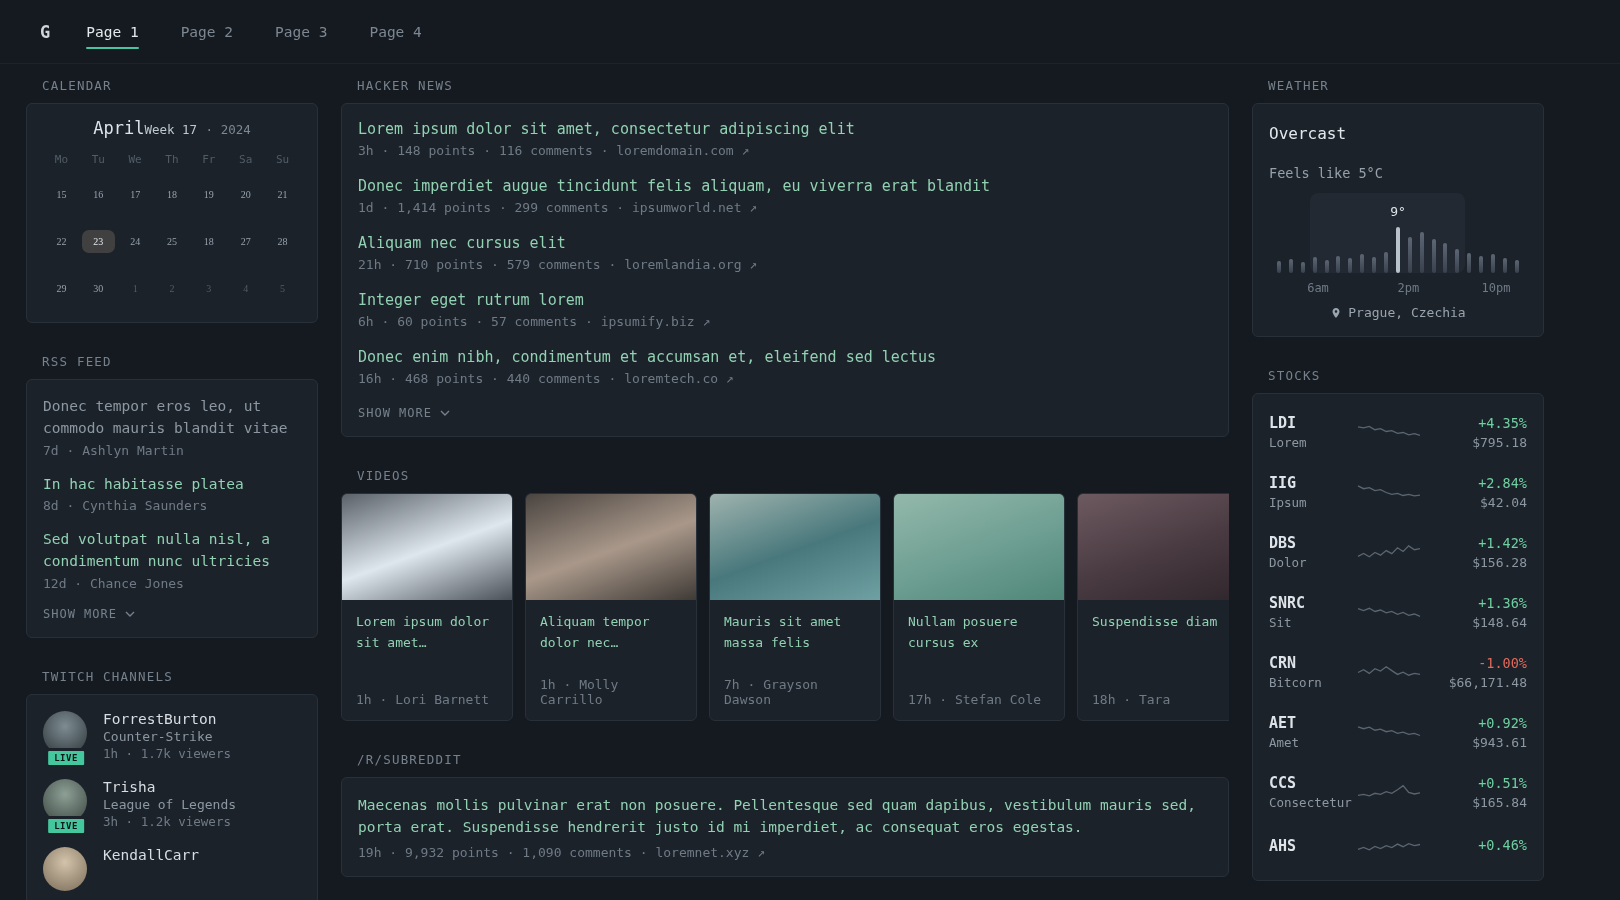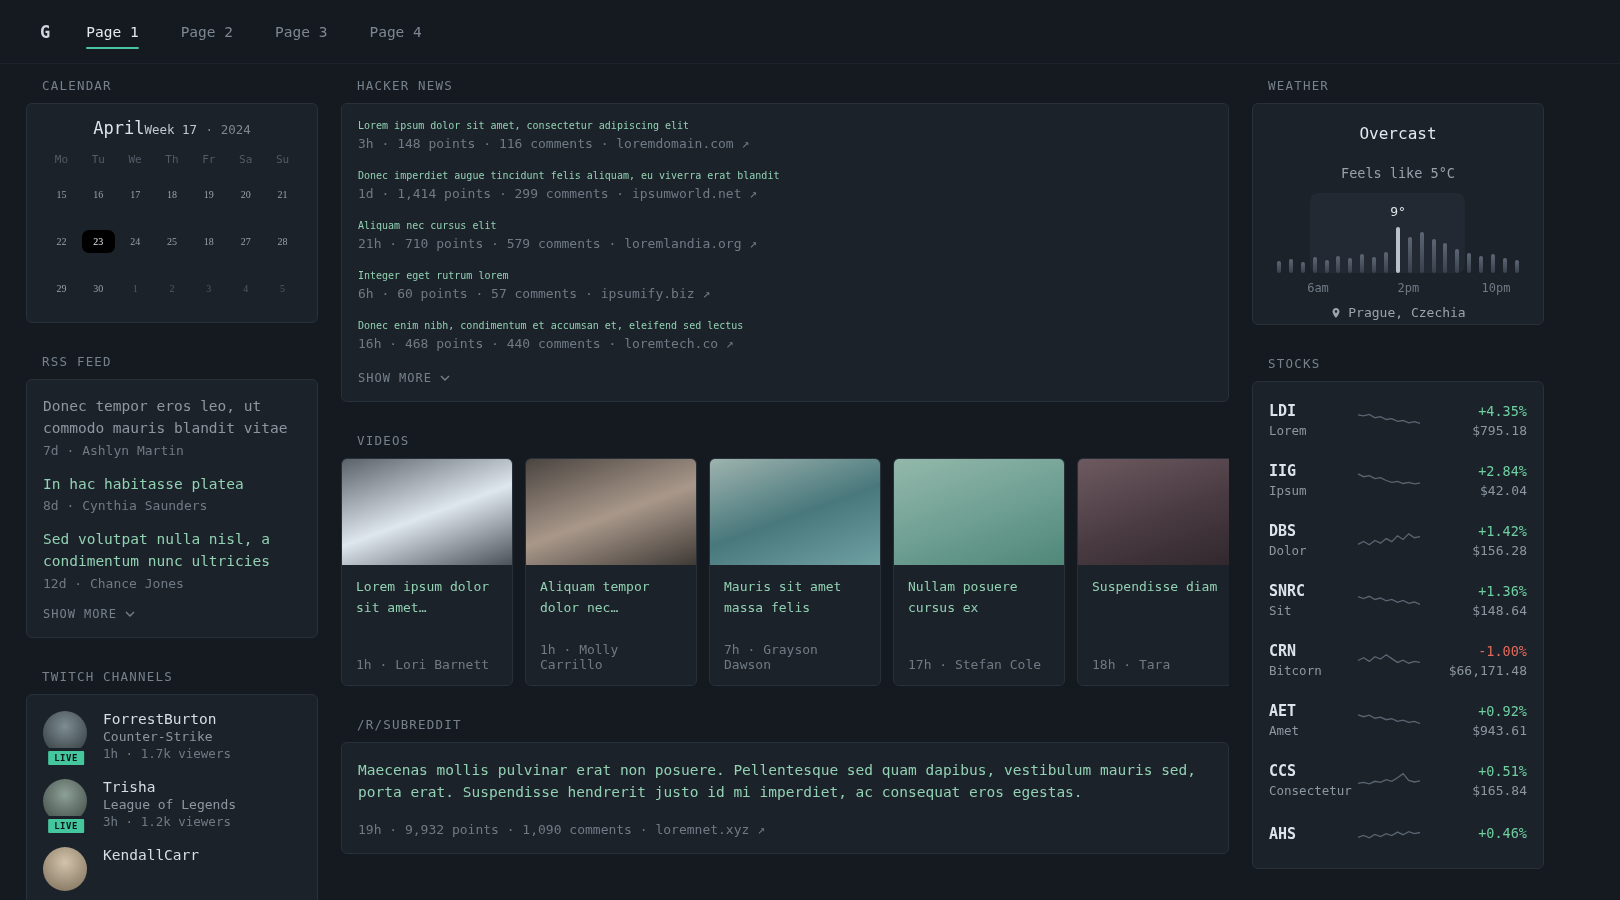--- a/index.html
+++ b/index.html
@@ -28,56 +28,56 @@
   .chev { width:10px; height:6px; }
   
   .cal-card { padding:14px 16px 10px; }
   .cal-head { display:flex; justify-content:center; align-items:baseline; margin-bottom:10px; }
   .cal-month { font-size:17px; color:#dde3e8; }
   .cal-week { font-size:12.5px; color:#c0c8cf; }
   .cal-year { font-size:12.5px; color:#7d8791; }
   .cal-grid { display:grid; grid-template-columns:repeat(7,1fr); text-align:center; }
   .dow { font-size:11px; color:#525c66; padding:5px 0; }
   .d { font-size:10px; color:#98a2ac; padding:6px 0; margin:12px 2px;font-family:Liberation Serif, serif; }
-  .d.sel { background:#000000; border-radius:7px; color:#e2e7ec; }
+  .d.sel { background:#404040; border-radius:7px; color:#e2e7ec; }
   .d.dim { color:#525c66; }
   
   .rss-card { padding:16px; }
   .rss-item { margin-bottom:16px; }
   .rss-title { font-size:14.5px; line-height:1.5; color:#92d1b2; cursor:pointer; }
   .rss-title.muted { color:#8d97a1; }
   .rss-item .meta { margin-top:3px; }
   .rss-card .show-more { margin-top:14px; }
   
   .tw-card { padding:16px; }
   .tw-row { display:flex; gap:14px; margin-bottom:18px; cursor:pointer; }
   .tw-avwrap { position:relative; width:46px; flex:none; }
   .tw-avatar { width:44px; height:44px; border-radius:50%; }
   .tw-live { position:absolute; bottom:-7px; left:50%; transform:translateX(-50%); background:#45c79d; color:#0e1318; font-size:9px; font-weight:bold; letter-spacing:.5px; padding:2px 6px; border-radius:4px; border:3px solid #1b222a; }
   .tw-name { font-size:14.5px; color:#d7dde2; }
   .tw-game { font-size:13px; color:#8d97a1; margin-top:2px; }
   .tw-row .meta { margin-top:2px; font-size:12.5px; }
   
   .hn-card { padding:16px; }
   .hn-item { margin-bottom:19px; }
-  .hn-title { font-size:10px; color:#92d1b2; margin-bottom:5px; cursor:pointer; }
+  .hn-title { font-size:15px; color:#92d1b2; margin-bottom:5px; cursor:pointer; }
   .hn-card .show-more { margin-top:20px; }
   .dom { cursor:pointer; }
   
   .video-row { display:flex; gap:12px; overflow:hidden; width:888px; }
   .v-card { width:172px; flex:none; background:#1b222a; border:1px solid #28303a; border-radius:6px; cursor:pointer; }
   .v-thumb { height:106px; border-radius:5px 5px 0 0; }
   .v-body { height:120px; display:flex; flex-direction:column; justify-content:space-between; padding:12px 14px 13px; }
   .v-title { font-size:13px; line-height:1.6; color:#92d1b2; display:-webkit-box; -webkit-line-clamp:2; -webkit-box-orient:vertical; overflow:hidden; }
   
   .sub-card { padding:16px; }
   .sub-title { font-size:14.5px; line-height:1.55; color:#92d1b2; cursor:pointer; }
-  .sub-card .meta { margin-top:18px; }
-  
-  .w-card { padding:20px 16px 4px; text-align:center; }
+  .sub-card .meta { margin-top:6px; }
+  
+  .w-card { padding:20px 16px 16px; }
   .w-cond { font-size:16px; color:#e3e8ec; }
   .w-feels { font-size:13.5px; color:#98a1ab; margin-top:22px; }
   .w-chart { position:relative; height:102px; margin-top:12px; }
   .w-day { position:absolute; left:16%; width:60%; top:0; bottom:22px; background:#222932; border-radius:8px; }
   .w-bars { position:absolute; left:8px; right:8px; bottom:22px; height:74px; display:flex; align-items:flex-end; justify-content:space-between; }
   .w-bar { width:4px; border-radius:2px; background:linear-gradient(180deg,#5d6674,#39414d); }
   .w-bar.hi { background:#b9c1cb; }
   .w-temp { position:absolute; font-size:13px; color:#dfe4e9; transform:translateX(-50%); }
   .w-time { position:absolute; bottom:0; font-size:12px; color:#707a85; transform:translateX(-50%); }
   .w-loc { margin-top:10px; display:flex; align-items:center; justify-content:center; gap:6px; font-size:13px; color:#9aa4ae; }

